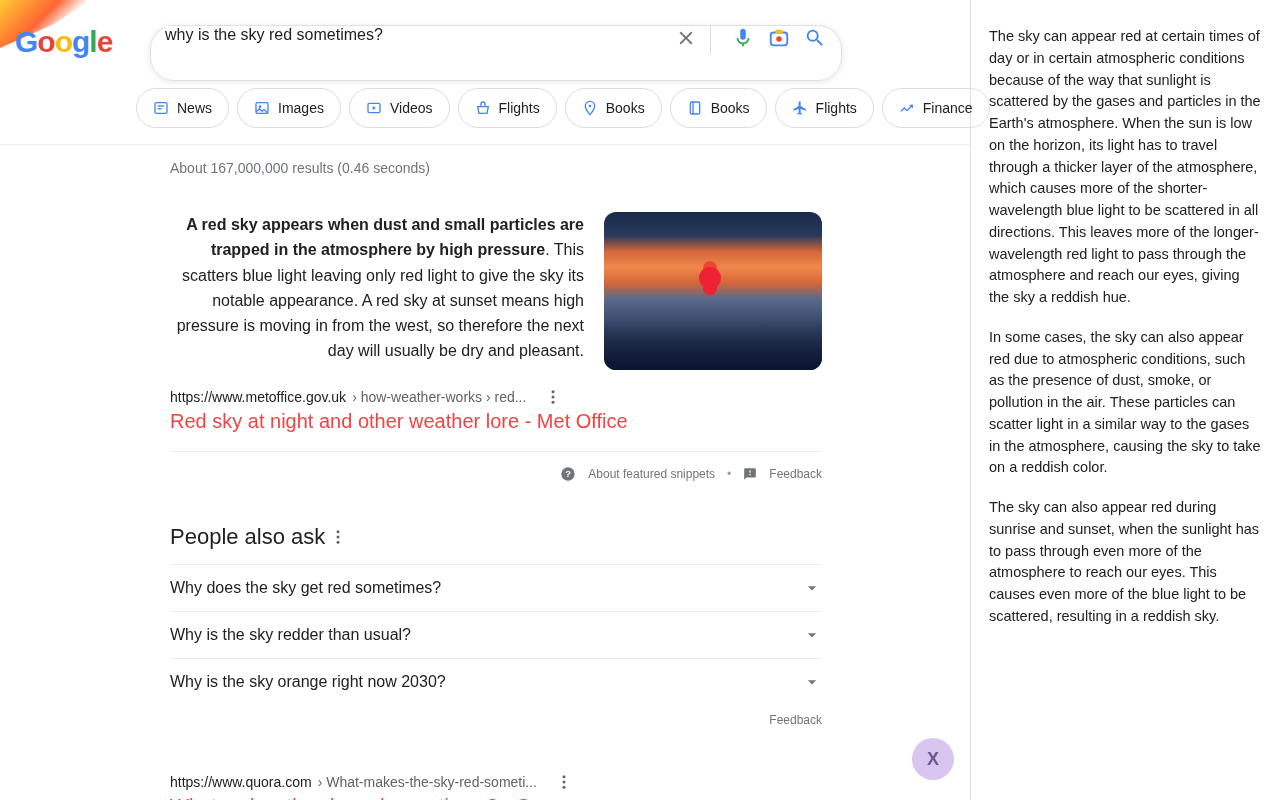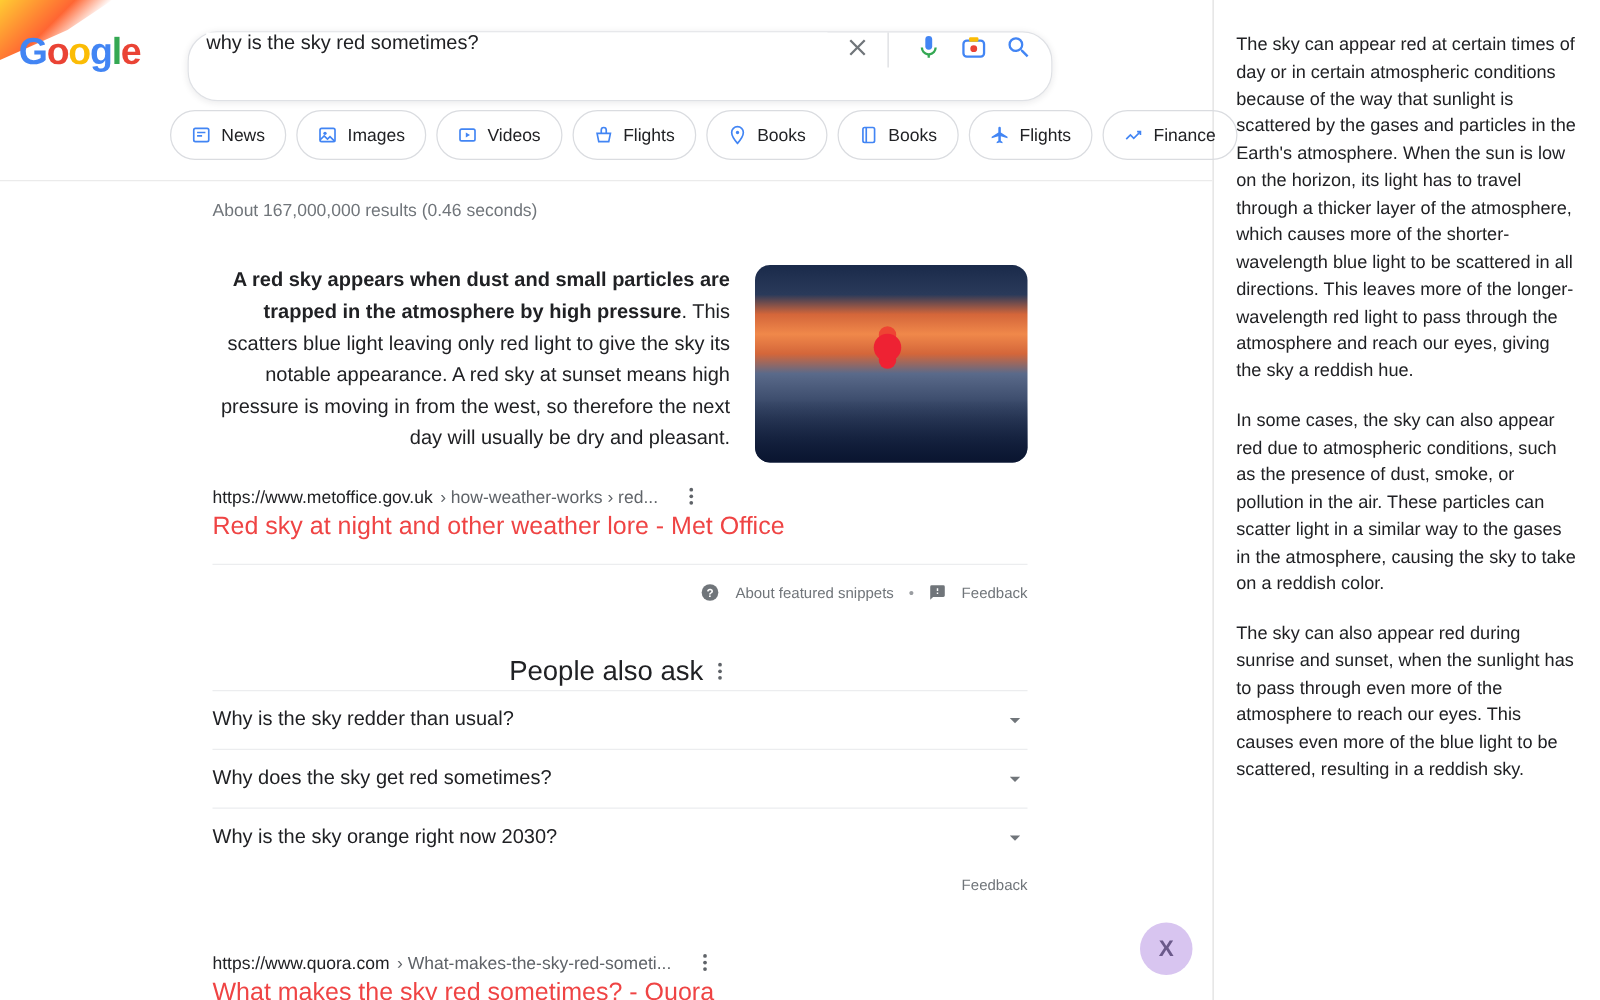--- a/index.html
+++ b/index.html
@@ -25,21 +25,21 @@
 .sunset-img { width: 218px; height: 158px; border-radius: 12px; background: linear-gradient(to bottom, #1a2a4a 0%, #2a3a5a 15%, #d4663a 25%, #f0884a 35%, #d4663a 45%, #5a6a8a 55%, #3a4a6a 70%, #1a2a4a 100%); position: relative; flex-shrink: 0; }
 .sunset-img::after { content: ''; position: absolute; top: 55px; left: 95px; width: 22px; height: 22px; background: #ee2233; border-radius: 50%; box-shadow: 0 -10px 0 -4px #ee4433, 0 10px 0 -4px #ee2233; }
 .sunset-img::before { content: ''; position: absolute; bottom: 0; left: 0; right: 0; height: 50px; background: linear-gradient(to top, #0a1530 0%, transparent 100%); border-radius: 0 0 12px 12px; }
 .cite { font-size: 14px; color: #202124; margin-bottom: 4px; display: flex; align-items: center; gap: 6px; text-align: center; }
 .cite .path { color: #5f6368; }
 .more-dots { width: 18px; height: 18px; cursor: pointer; color: #5f6368; }
 .result-title { font-size: 20px; color: #ef4444; margin-bottom: 4px; cursor: pointer; }
 .snippet-footer { display: flex; justify-content: flex-end; align-items: center; gap: 12px; font-size: 12px; color: #70757a; padding-top: 14px; border-top: 1px solid #ecedef; margin-top: 18px; }
 .snippet-footer .dot { opacity: 0.7; }
 .paa { margin-top: 42px; }
-.paa-head { display: flex; align-items: center; gap: 4px; margin-bottom: 2px; justify-content: center; }
+.paa-head { display: flex; align-items: center; gap: 4px; margin-bottom: 14px; }
 .paa-head h2 { font-size: 22px; font-weight: 400; color: #202124; }
 .paa-item { display: flex; justify-content: space-between; align-items: center; padding: 13px 0; border-top: 1px solid #ecedef; font-size: 16px; cursor: pointer; }
 .paa-item:last-of-type { border-bottom: 1px solid #ecedef; }
 .paa-feedback { text-align: right; font-size: 12px; color: #70757a; margin-top: 8px; }
 .result2 { margin-top: 46px; }
 .fab { position: absolute; bottom: 20px; right: 16px; width: 42px; height: 42px; border-radius: 50%; background: #d8c5f0; display: flex; align-items: center; justify-content: center; font-size: 18px; font-weight: bold; color: #6b5a8a; cursor: pointer; }
 .sidebar { width: 310px; border-left: 1px solid #e0e0e0; padding: 26px 18px; font-size: 14.5px; line-height: 1.5; color: #202124; overflow-y: auto; font-family: -apple-system, Arial, sans-serif; }
 .sidebar p { margin-bottom: 18px; }
 </style>
 </head>
@@ -182,27 +182,27 @@
           <h2>People also ask</h2>
           <span class="more-dots">
             <svg viewBox="0 0 24 24" width="18" height="18">
                 <circle cx="12" cy="5" r="2" fill="#5f6368"></circle>
                 <circle cx="12" cy="12" r="2" fill="#5f6368"></circle>
                 <circle cx="12" cy="19" r="2" fill="#5f6368"></circle>
               </svg>
           </span>
         </div>
         <div class="paa-item">
-          <span>Why is the sky redder than usual?</span>
+          <span>Why does the sky get red sometimes?</span>
           <svg width="20" height="20" viewBox="0 0 24 24">
               <path fill="#70757a" d="M7 10l5 5 5-5z"></path>
             </svg>
         </div>
         <div class="paa-item">
-          <span>Why does the sky get red sometimes?</span>
+          <span>Why is the sky redder than usual?</span>
           <svg width="20" height="20" viewBox="0 0 24 24">
               <path fill="#70757a" d="M7 10l5 5 5-5z"></path>
             </svg>
         </div>
         <div class="paa-item">
           <span>Why is the sky orange right now 2030?</span>
           <svg width="20" height="20" viewBox="0 0 24 24">
               <path fill="#70757a" d="M7 10l5 5 5-5z"></path>
             </svg>
         </div>

